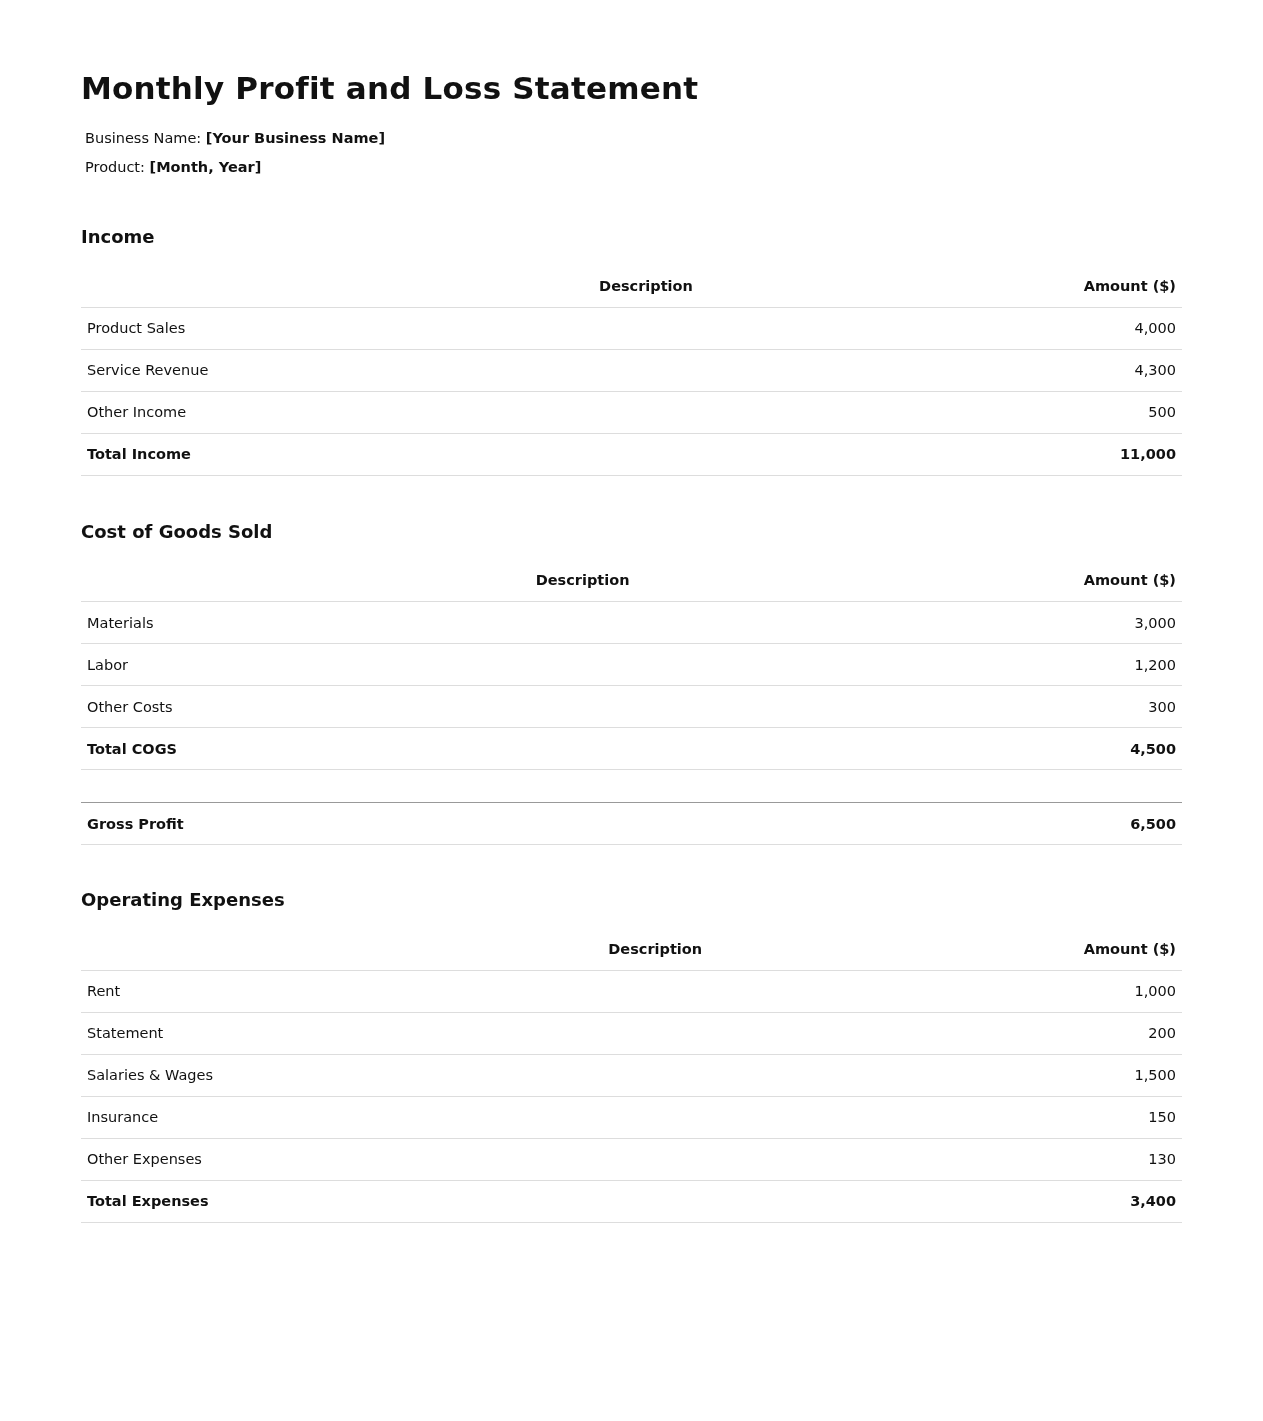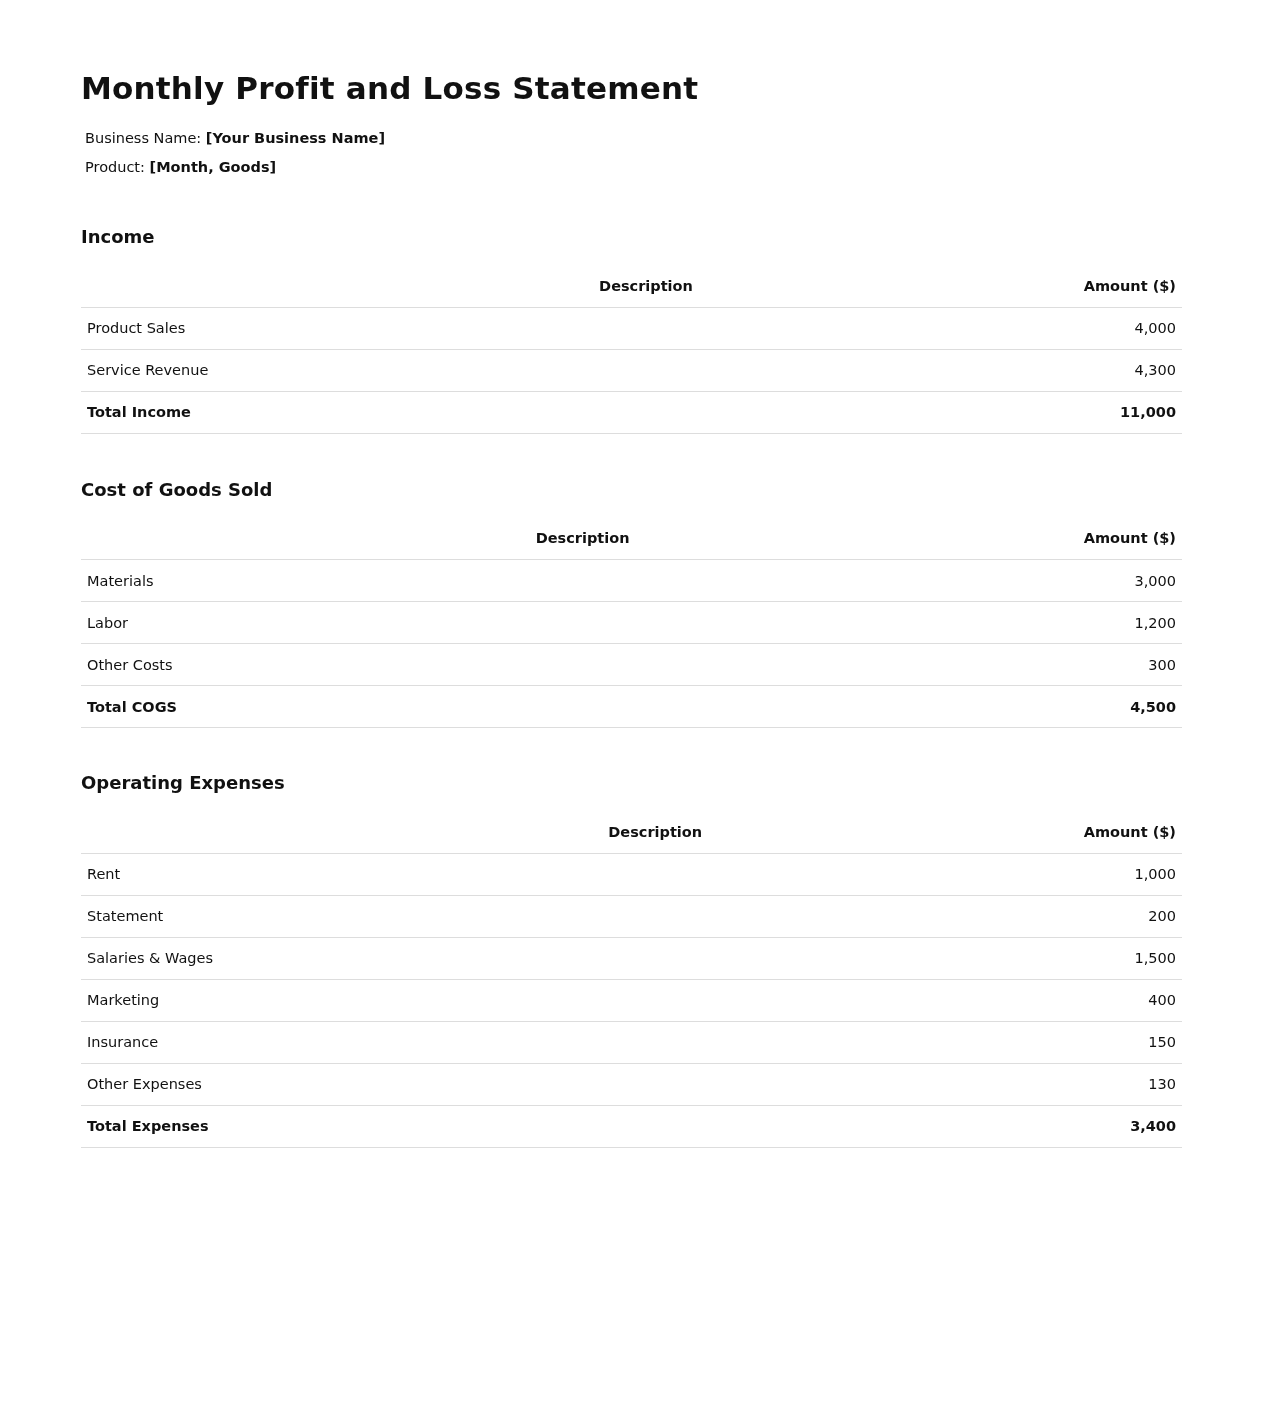--- a/index.html
+++ b/index.html
@@ -74,40 +74,44 @@
 <div class="page">
 
   <h1 class="title">Monthly Profit and Loss Statement</h1>
 
   <p class="meta-line">
     <span>Business Name:</span>
     <span class="val">[Your Business Name]</span>
   </p>
   <p class="meta-line">
     <span>Product:</span>
-    <span class="val">[Month, Goods]</span>
+    <span class="val">[Month, Year]</span>
   </p>
 
   <section class="sec-income">
     <h2 class="section-title">Income</h2>
     <table class="pl">
       <thead>
         <tr>
           <th>Description</th>
           <th class="amt">Amount ($)</th>
         </tr>
       </thead>
       <tbody>
         <tr>
           <td>Product Sales</td>
           <td class="amt">4,000</td>
         </tr>
         <tr>
           <td>Service Revenue</td>
           <td class="amt">4,300</td>
+        </tr>
+        <tr>
+          <td>Other Income</td>
+          <td class="amt">500</td>
         </tr>
         <tr class="total">
           <td>Total Income</td>
           <td class="amt">11,000</td>
         </tr>
       </tbody>
     </table>
   </section>
 
   <section class="sec-cogs">
@@ -133,20 +137,30 @@
           <td class="amt">300</td>
         </tr>
         <tr class="total">
           <td>Total COGS</td>
           <td class="amt">4,500</td>
         </tr>
       </tbody>
     </table>
   </section>
 
+  <div class="gross-wrap">
+    <table class="gross">
+      <tbody>
+        <tr>
+          <td>Gross Profit</td>
+          <td class="amt">6,500</td>
+        </tr>
+      </tbody>
+    </table>
+  </div>
 
   <section class="sec-opex">
     <h2 class="section-title">Operating Expenses</h2>
     <table class="pl">
       <thead>
         <tr>
           <th>Description</th>
           <th class="amt">Amount ($)</th>
         </tr>
       </thead>
@@ -157,24 +171,20 @@
         </tr>
         <tr>
           <td>Statement</td>
           <td class="amt">200</td>
         </tr>
         <tr>
           <td>Salaries &amp; Wages</td>
           <td class="amt">1,500</td>
         </tr>
         <tr>
-          <td>Marketing</td>
-          <td class="amt">400</td>
-        </tr>
-        <tr>
           <td>Insurance</td>
           <td class="amt">150</td>
         </tr>
         <tr>
           <td>Other Expenses</td>
           <td class="amt">130</td>
         </tr>
         <tr class="total">
           <td>Total Expenses</td>
           <td class="amt">3,400</td>

